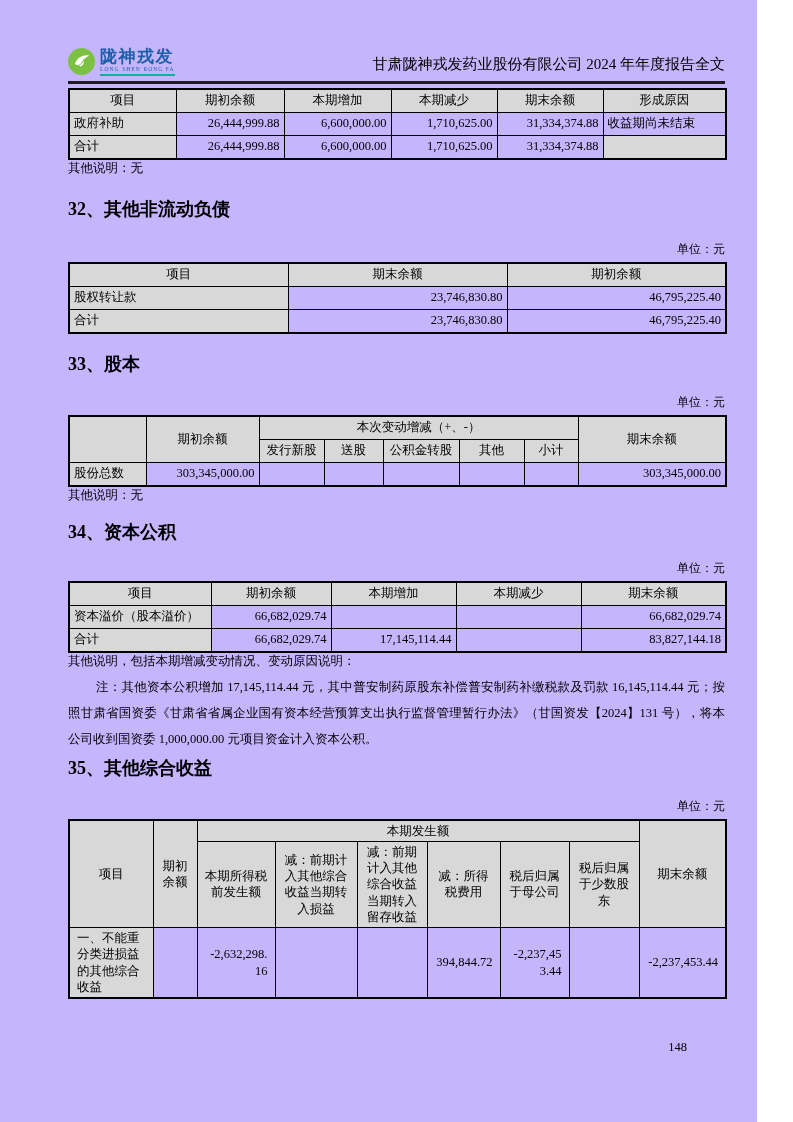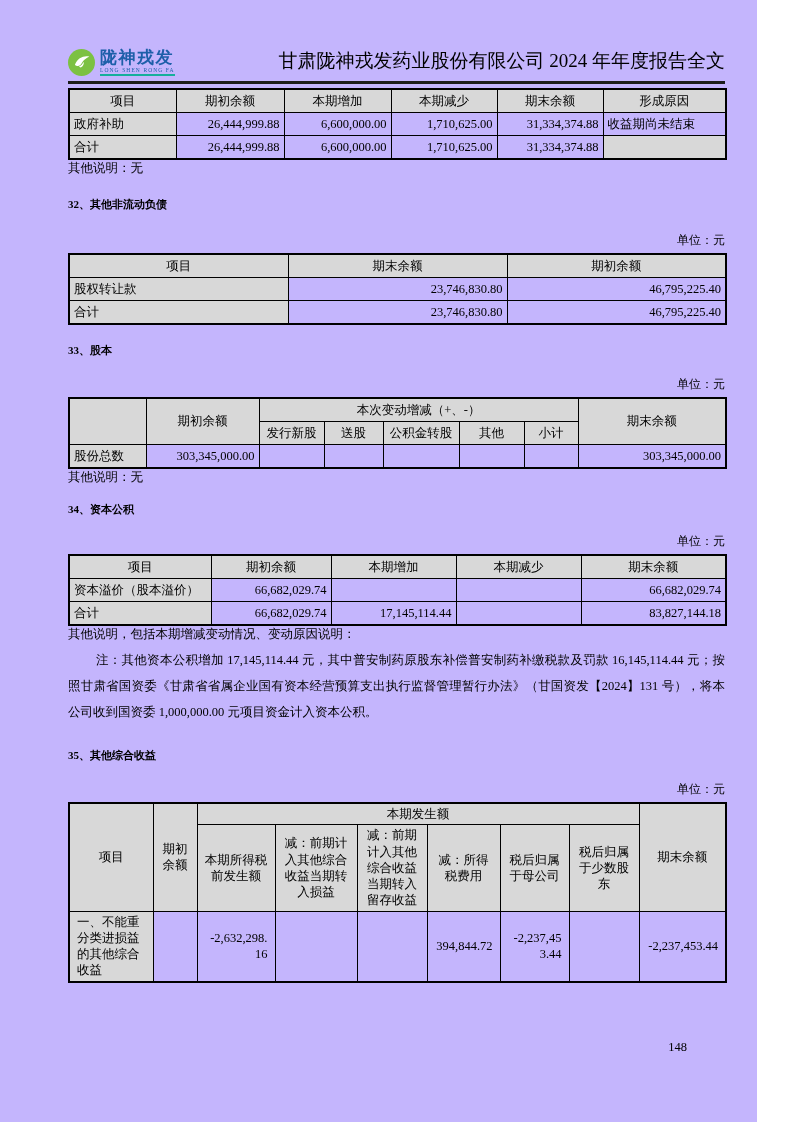--- a/index.html
+++ b/index.html
@@ -14,27 +14,27 @@
   .hdr { display:flex; justify-content:space-between; align-items:flex-end;
          padding-top:48px; padding-bottom:5px; border-bottom:3px solid #1c1c1c; }
   .logo { display:flex; align-items:center; gap:5px; }
   .logo-badge { width:27px; height:27px; border-radius:50%; background:#7cc142;
                 display:flex; align-items:center; justify-content:center; flex:0 0 auto; }
   .logo-badge svg { width:21px; height:21px; }
   .logo-text { display:flex; flex-direction:column; line-height:1; }
   .logo-cn { font-size:17px; font-weight:bold; color:#1d5fa9; letter-spacing:1.5px; }
   .logo-en { font-size:5.5px; color:#1d5fa9; letter-spacing:1.1px; margin-top:2px;
              border-bottom:2px solid #16af9b; padding-bottom:1px; white-space:nowrap; }
-  .doc-title { font-size:19px; padding-bottom:2px; }
+  .doc-title { font-size:15px; padding-bottom:2px; }
 
   
   .note { font-size:12.5px; }
-  .section-title { font-size:11px; font-weight:bold; margin:0; }
+  .section-title { font-size:18px; font-weight:bold; margin:0; }
   .mt-s32 { margin-top:20px; } .mt-s33 { margin-top:18px; }
-  .mt-s34 { margin-top:16px;font-family:Liberation Serif, serif; } .mt-s35 { margin-top:23px;font-family:Liberation Serif, serif; }
+  .mt-s34 { margin-top:16px;font-family:Liberation Serif, serif; } .mt-s35 { margin-top:4px;font-family:Liberation Serif, serif; }
   .unit { text-align:right; font-size:12px; }
   .u32 { margin-top:20px; } .u33 { margin-top:18px; }
   .u34 { margin-top:16px; } .u35 { margin-top:18px; }
   .para { font-size:12.5px; line-height:26px; text-align:justify;
           text-indent:28px; margin-top:4px; }
 
   
   table.tbl { width:100%; border-collapse:collapse; table-layout:fixed;
               margin-top:4px; border:2px solid #000; }
   .tbl td { border:1px solid #000; font-size:12.5px; padding:1px 4px;

